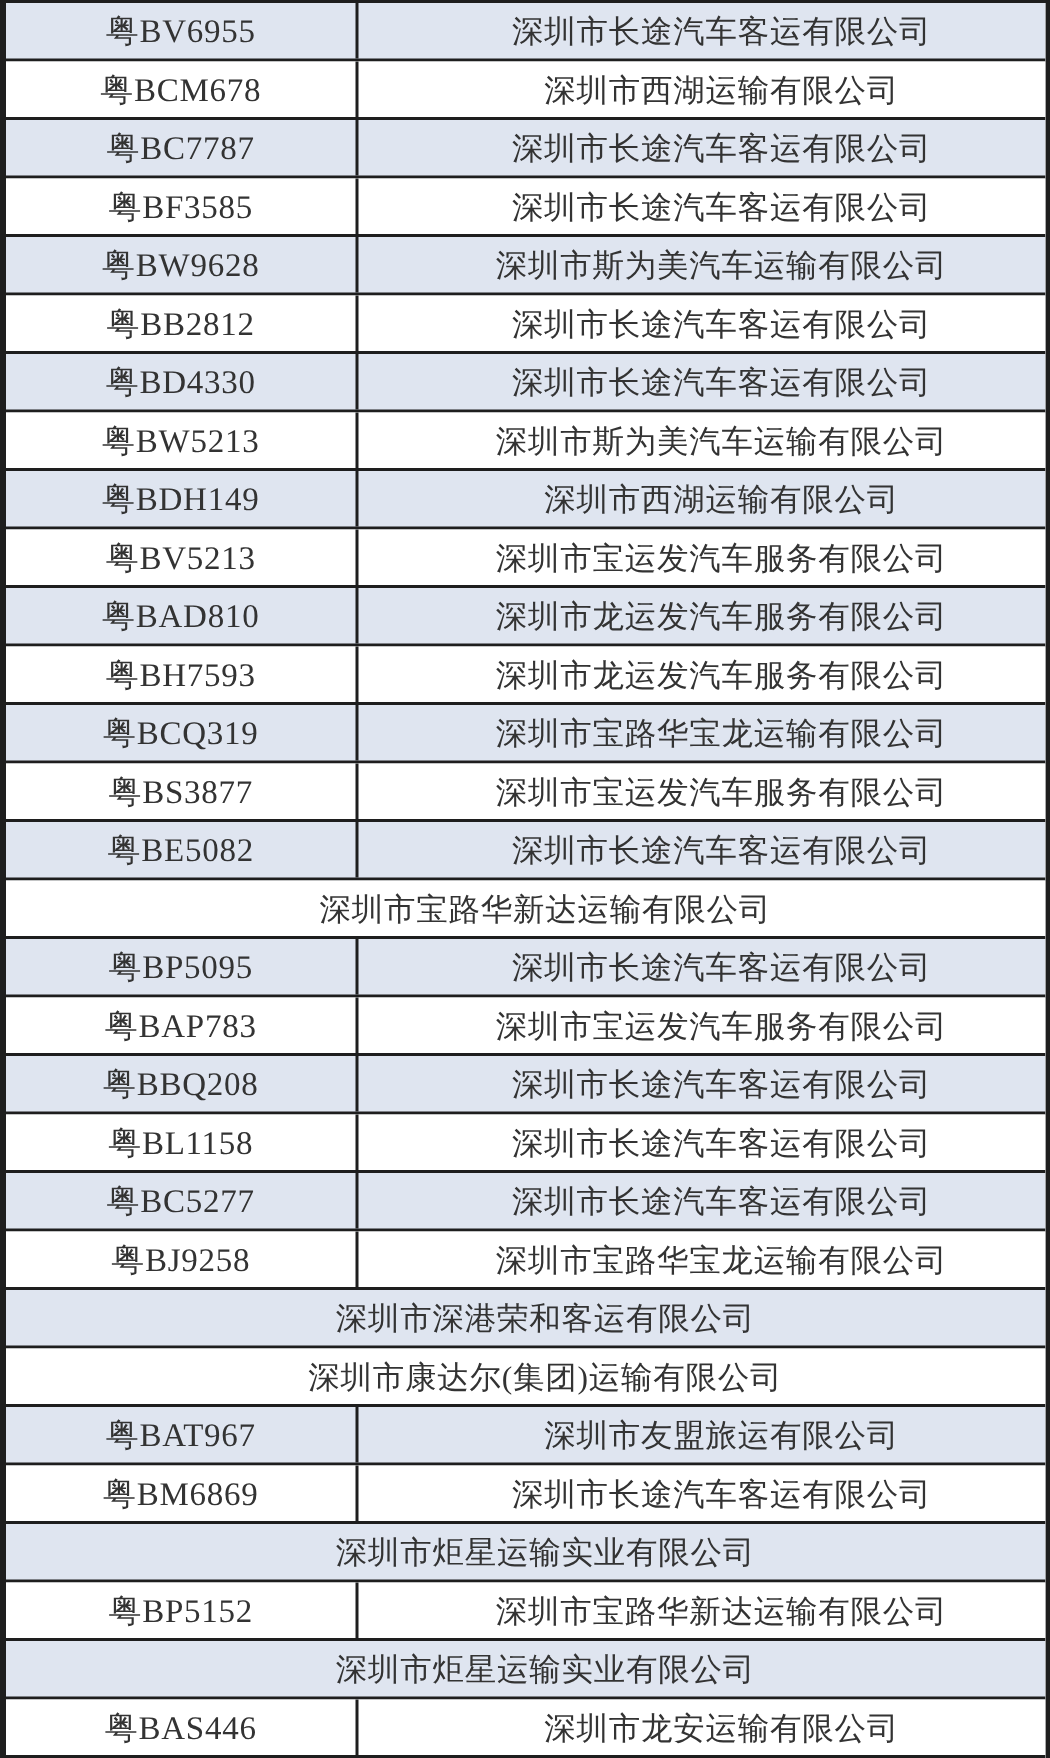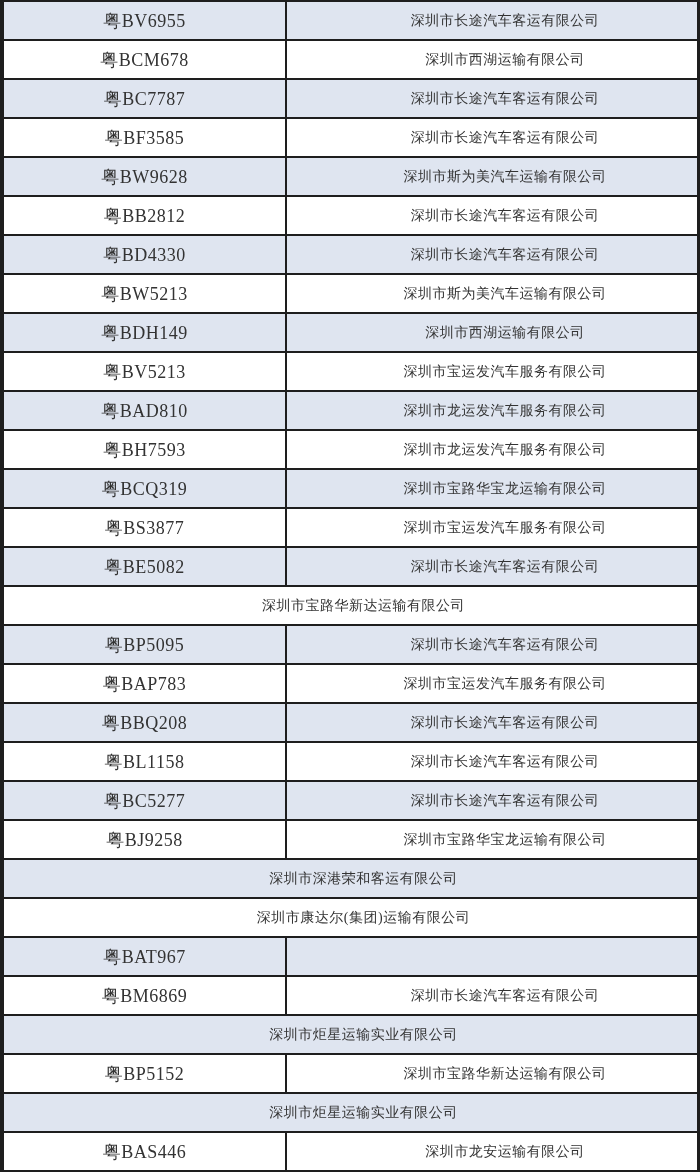--- a/index.html
+++ b/index.html
@@ -33,28 +33,28 @@
   .row.alt { background: var(--alt-row); }
   .cell {
     display: flex;
     align-items: center;
     justify-content: center;
     color: var(--text);
     white-space: nowrap;
     overflow: hidden;
   }
   .cell.plate {
-    width: 283px;
+    width: 235px;
     border-right: 2px solid var(--border);
-    font-size: 18px;
+    font-size: 22px;
     letter-spacing: 0.5px;
   }
   .cell.company {
     flex: 1;
-    font-size: 14px;
+    font-size: 21px;
     letter-spacing: 0.5px;
     padding-left: 26px;
   }
 </style>
 </head>
 <body>
 
 <div class="table-wrap">
   <div class="row alt">
     <div class="cell plate">粤BV6955</div>
@@ -168,20 +168,21 @@
   <div class="row alt">
     <div class="cell company">深圳市深港荣和客运有限公司</div>
   </div>
 
   <div class="row">
     <div class="cell company">深圳市康达尔(集团)运输有限公司</div>
   </div>
 
   <div class="row alt">
     <div class="cell plate">粤BAT967</div>
+    <div class="cell company">深圳市友盟旅运有限公司</div>
   </div>
 
   <div class="row">
     <div class="cell plate">粤BM6869</div>
     <div class="cell company">深圳市长途汽车客运有限公司</div>
   </div>
 
   <div class="row alt">
     <div class="cell company">深圳市炬星运输实业有限公司</div>
   </div>

